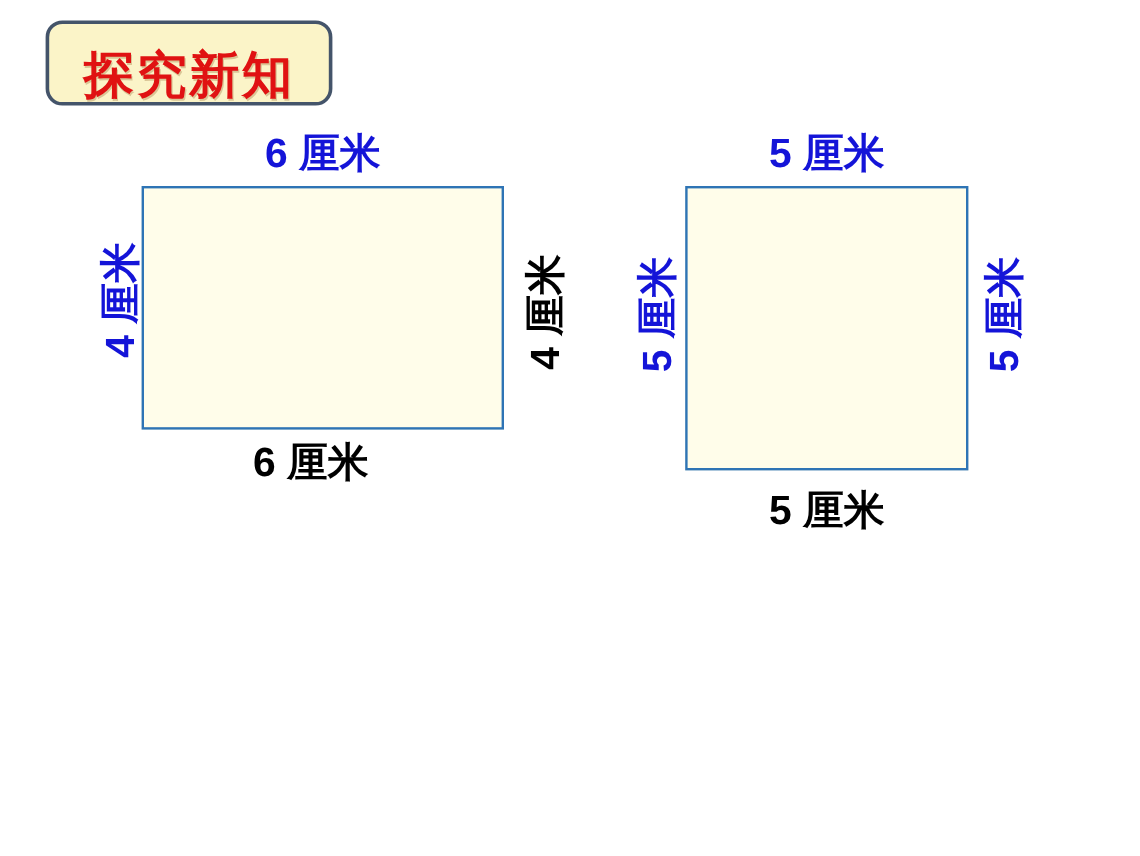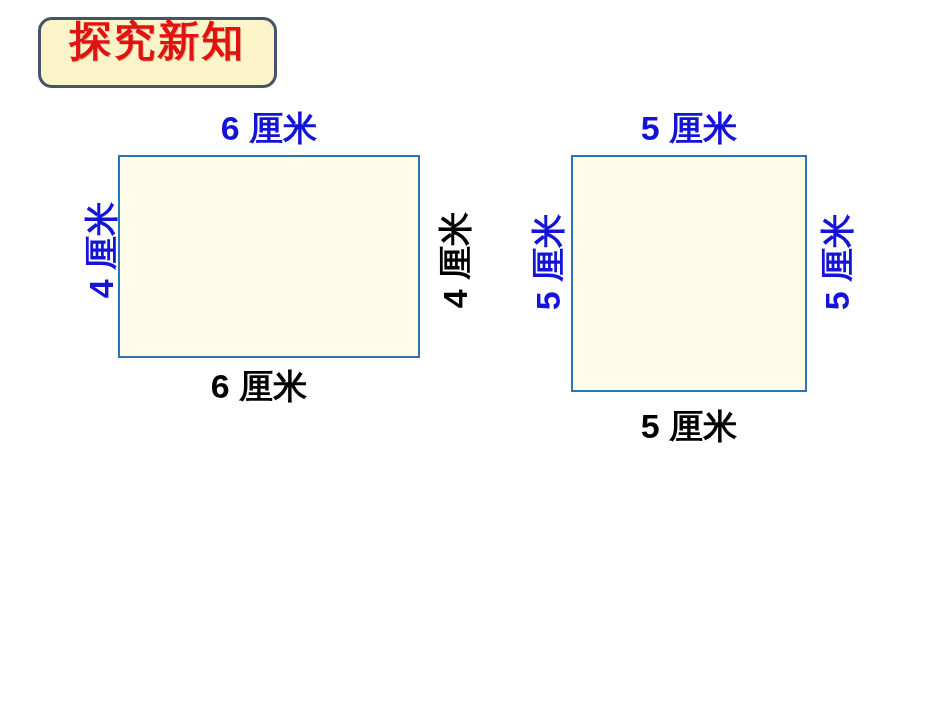--- a/index.html
+++ b/index.html
@@ -13,21 +13,21 @@
   .slide { position: absolute; inset: 0; width: 950px; height: 713px; background: #ffffff; }
 
   
   .badge {
     position: absolute;
     left: 38px; top: 17px;
     width: 239px; height: 71px;
     background: #fbf4c8;
     border: 3px solid #44546a;
     border-radius: 14px;
-    display: flex; align-items: flex-start; justify-content: center;
+    display: flex; align-items: flex-end; justify-content: center;
   }
   .badge-title {
     font-family: "Liberation Serif", "DejaVu Serif", serif;
     font-weight: bold;
     font-size: 42px;
     color: #e01212;
     letter-spacing: 2px;
     line-height: 1;
     text-shadow: 1px 1px 0 rgba(120,60,0,0.25);
   }

